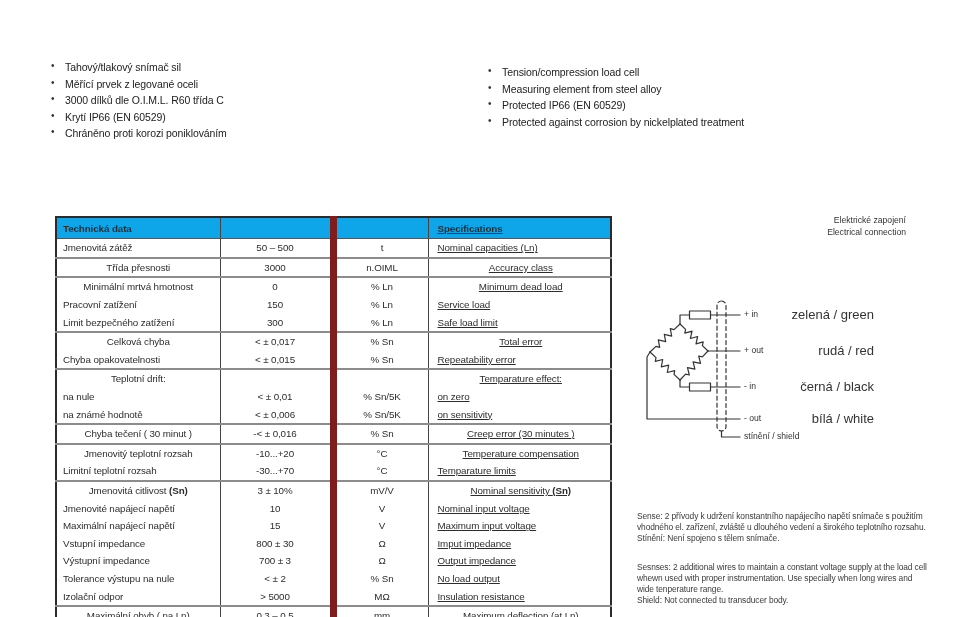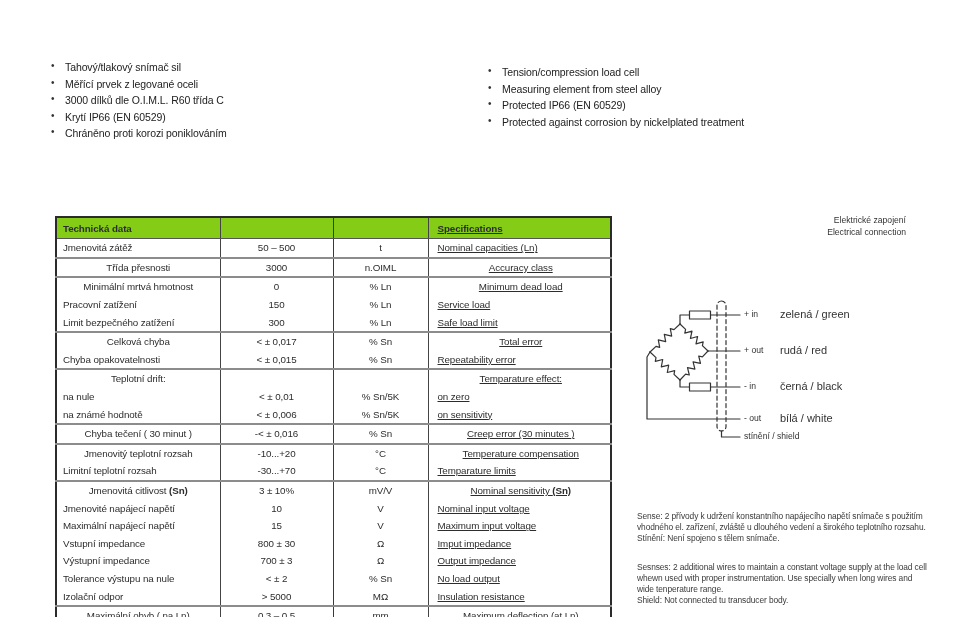--- a/index.html
+++ b/index.html
@@ -11,36 +11,36 @@
   .bullets ul{list-style:none;margin:0;padding:0;}
   .bullets li{padding-left:15px;position:relative;white-space:nowrap;}
   .bullets li::before{content:"\2022";position:absolute;left:1px;top:-1px;font-size:10px;color:#333;}
   .bullets-cz{left:50px;top:47px;width:360px;}
   .bullets-en{left:487px;top:52px;width:420px;}
 
   
   .spec-table{position:absolute;left:55px;top:204px;width:555px;border-collapse:collapse;table-layout:fixed;
               font-size:9.8px;color:#2d2d2d;border:2px solid #2b2b2b;letter-spacing:-0.1px;}
   .spec-table th,.spec-table td{padding:0 6px;height:17.6px;overflow:hidden;white-space:nowrap;font-weight:normal;text-align:left;}
-  .spec-table thead th{height:20px;background:#84cc16;font-weight:bold;border-bottom:1px solid #555;}
+  .spec-table thead th{height:20px;background:#0ea5e9;font-weight:bold;border-bottom:1px solid #555;}
   .c-cz{border-right:1px solid #444;}
-  .c-val{border-right:1px solid #7f1d1d;text-align:center !important;}
+  .c-val{border-right:7px solid #7f1d1d;text-align:center !important;}
   .c-unit{border-right:1px solid #444;text-align:center !important;}
   .c-en{padding-left:9px !important;text-decoration:underline;}
   .group-start td{border-top:2px solid #8c8c8c;text-align:center;}
 
   
   .elec-title{position:absolute;left:630px;top:203px;width:276px;text-align:right;
               font-size:8.6px;line-height:11.5px;color:#333;}
 
   
   .diagram{position:absolute;left:630px;top:280px;width:292px;height:172px;}
   .diagram svg{position:absolute;left:0;top:0;}
   .pin-label{position:absolute;left:114px;font-size:8.6px;line-height:11px;color:#333;white-space:nowrap;}
-  .color-label{position:absolute;left:150px;width:94px;text-align:left;font-size:11px;line-height:11px;color:#333;white-space:nowrap;}
+  .color-label{position:absolute;left:150px;width:94px;text-align:right;font-size:13px;line-height:11px;color:#333;white-space:nowrap;}
 
   
   .notes{position:absolute;left:637px;width:300px;font-size:8.4px;line-height:11px;color:#3a3a3a;white-space:pre-line;letter-spacing:-0.1px;}
   .notes-cz{top:499px;}
   .notes-en{top:550px;}
 </style>
 </head>
 <body>
 
 <div class="page">

